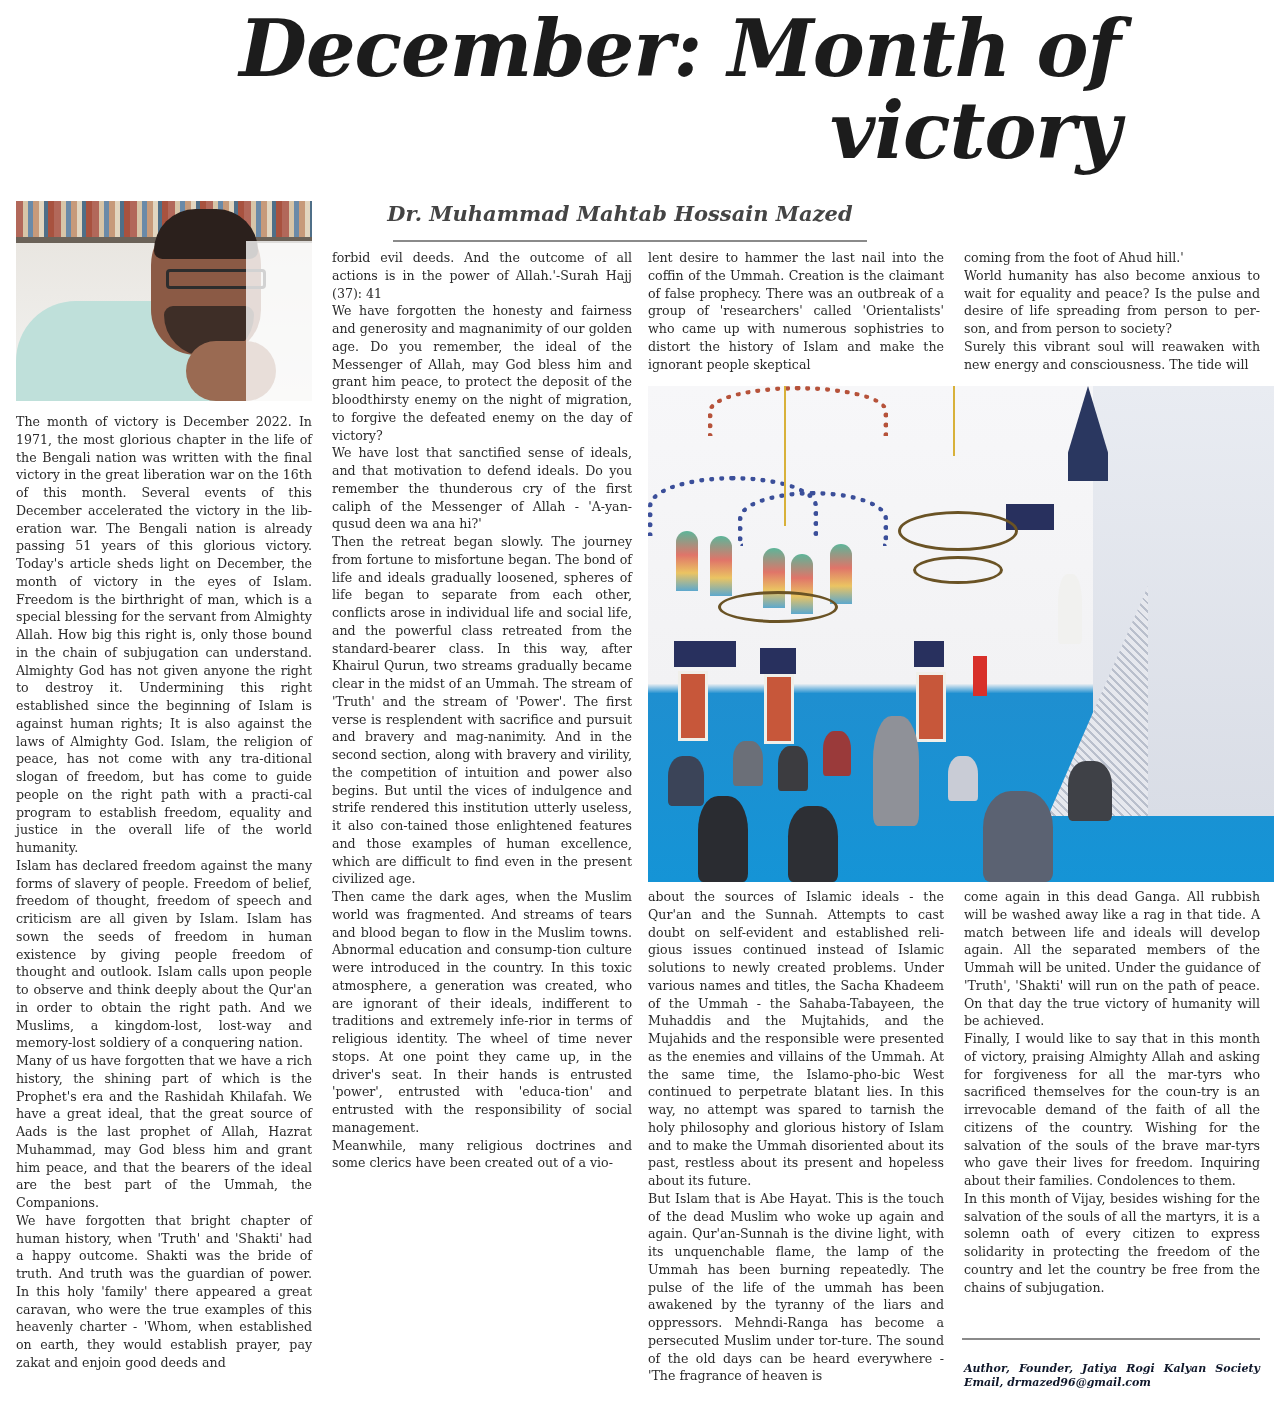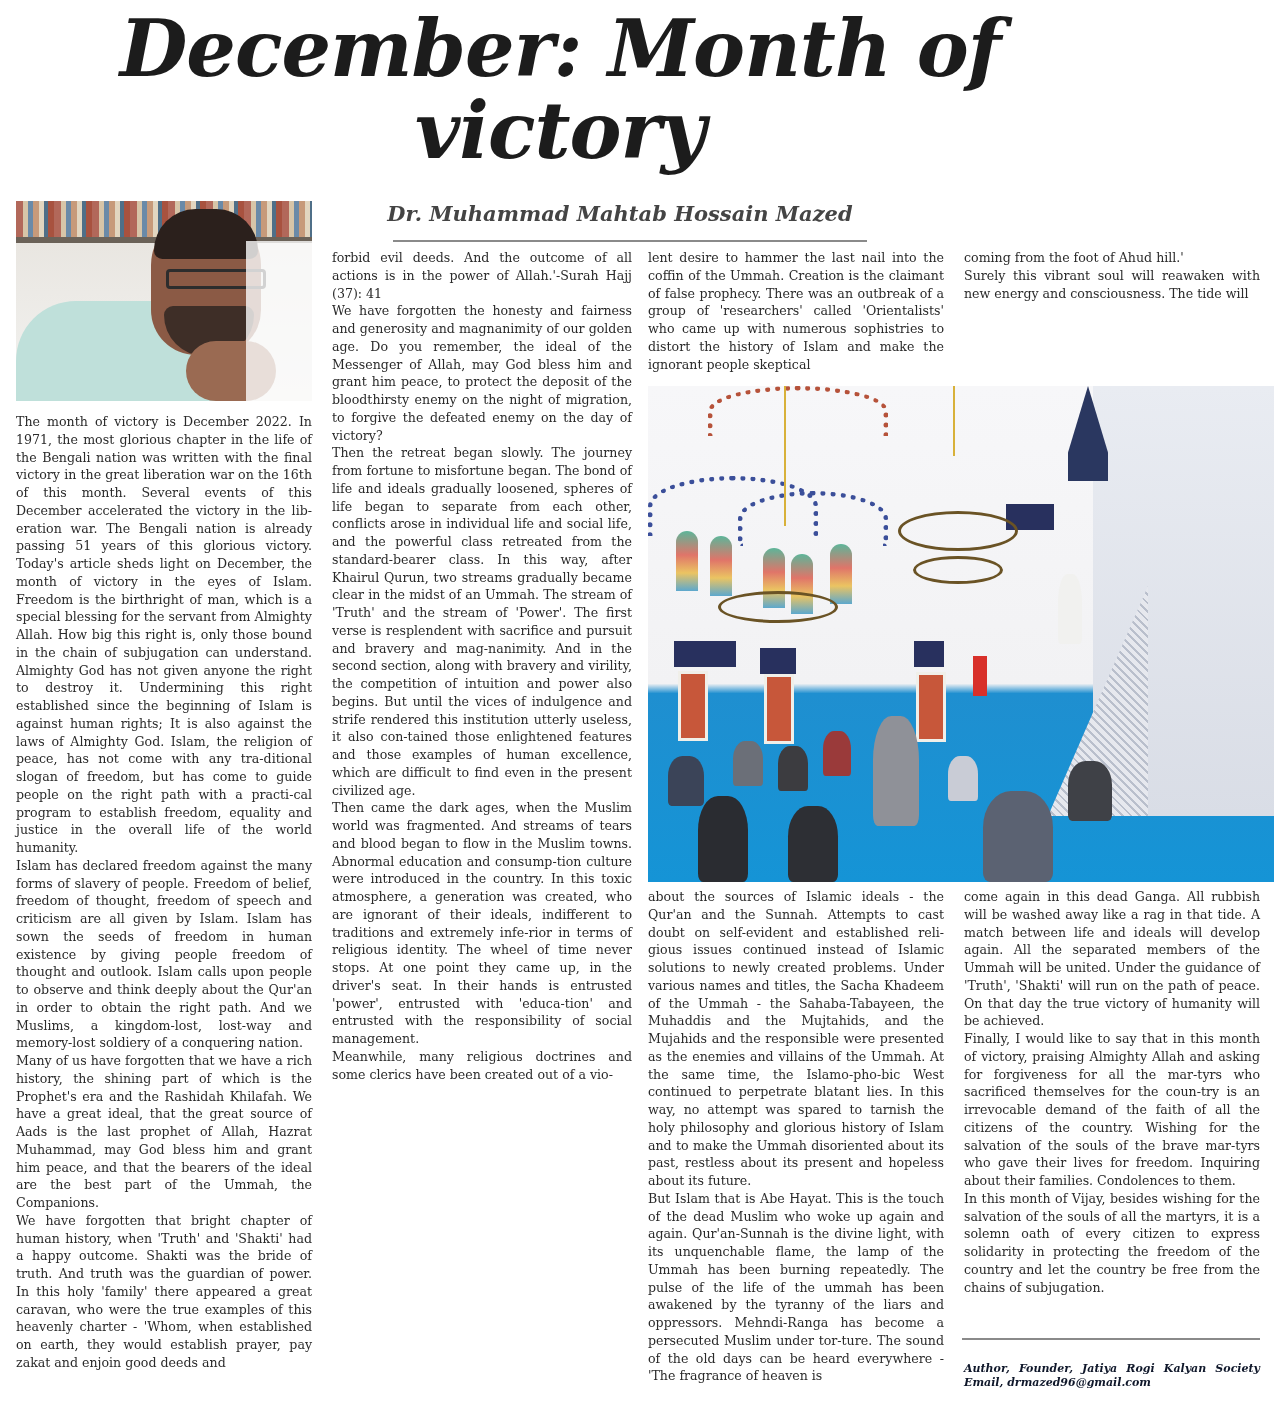--- a/index.html
+++ b/index.html
@@ -1,21 +1,21 @@
 <!DOCTYPE html>
 <html><head>
   <meta charset="utf-8">
   <style>
     * { box-sizing: border-box; margin: 0; padding: 0; }
     html, body { width: 1280px; height: 1410px; background: #ffffff; overflow: hidden; }
     body { position: relative; font-family: "DejaVu Serif", serif; color: #2a2a2a; }
 
     .headline {
       position: absolute; left: 0; top: 8px; width: 1120px;
-      text-align: center;
+      text-align: right;
       font-family: "DejaVu Serif", serif;
       font-weight: bold; font-style: italic;
       font-size: 78px; line-height: 82px;
       color: #1c1c1c; letter-spacing: -1px;
     }
     .byline {
       position: absolute; left: 370px; top: 200px; width: 500px;
       text-align: center;
       font-family: "DejaVu Serif", serif;
       font-weight: bold; font-style: italic;
@@ -107,31 +107,33 @@
 <div class="col col1">
   <p>The month of victory is December 2022. In 1971, the most glorious chapter in the life of the Bengali nation was written with the final victory in the great liberation war on the 16th of this month. Several events of this December accelerated the victory in the lib-eration war. The Bengali nation is already passing 51 years of this glorious victory. Today's article sheds light on December, the month of victory in the eyes of Islam. Freedom is the birthright of man, which is a special blessing for the servant from Almighty Allah. How big this right is, only those bound in the chain of subjugation can understand. Almighty God has not given anyone the right to destroy it. Undermining this right established since the beginning of Islam is against human rights; It is also against the laws of Almighty God. Islam, the religion of peace, has not come with any tra-ditional slogan of freedom, but has come to guide people on the right path with a practi-cal program to establish freedom, equality and justice in the overall life of the world humanity.</p>
   <p>Islam has declared freedom against the many forms of slavery of people. Freedom of belief, freedom of thought, freedom of speech and criticism are all given by Islam. Islam has sown the seeds of freedom in human existence by giving people freedom of thought and outlook. Islam calls upon people to observe and think deeply about the Qur'an in order to obtain the right path. And we Muslims, a kingdom-lost, lost-way and memory-lost soldiery of a conquering nation.</p>
   <p>Many of us have forgotten that we have a rich history, the shining part of which is the Prophet's era and the Rashidah Khilafah. We have a great ideal, that the great source of Aads is the last prophet of Allah, Hazrat Muhammad, may God bless him and grant him peace, and that the bearers of the ideal are the best part of the Ummah, the Companions.</p>
   <p>We have forgotten that bright chapter of human history, when 'Truth' and 'Shakti' had a happy outcome. Shakti was the bride of truth. And truth was the guardian of power. In this holy 'family' there appeared a great caravan, who were the true examples of this heavenly charter - 'Whom, when established on earth, they would establish prayer, pay zakat and enjoin good deeds and</p>
 </div>
 
 <div class="col col2">
   <p>forbid evil deeds. And the outcome of all actions is in the power of Allah.'-Surah Hajj (37): 41</p>
   <p>We have forgotten the honesty and fairness and generosity and magnanimity of our golden age. Do you remember, the ideal of the Messenger of Allah, may God bless him and grant him peace, to protect the deposit of the bloodthirsty enemy on the night of migration, to forgive the defeated enemy on the day of victory?</p>
+  <p>We have lost that sanctified sense of ideals, and that motivation to defend ideals. Do you remember the thunderous cry of the first caliph of the Messenger of Allah - 'A-yan-qusud deen wa ana hi?'</p>
   <p>Then the retreat began slowly. The journey from fortune to misfortune began. The bond of life and ideals gradually loosened, spheres of life began to separate from each other, conflicts arose in individual life and social life, and the powerful class retreated from the standard-bearer class. In this way, after Khairul Qurun, two streams gradually became clear in the midst of an Ummah. The stream of 'Truth' and the stream of 'Power'. The first verse is resplendent with sacrifice and pursuit and bravery and mag-nanimity. And in the second section, along with bravery and virility, the competition of intuition and power also begins. But until the vices of indulgence and strife rendered this institution utterly useless, it also con-tained those enlightened features and those examples of human excellence, which are difficult to find even in the present civilized age.</p>
   <p>Then came the dark ages, when the Muslim world was fragmented. And streams of tears and blood began to flow in the Muslim towns. Abnormal education and consump-tion culture were introduced in the country. In this toxic atmosphere, a generation was created, who are ignorant of their ideals, indifferent to traditions and extremely infe-rior in terms of religious identity. The wheel of time never stops. At one point they came up, in the driver's seat. In their hands is entrusted 'power', entrusted with 'educa-tion' and entrusted with the responsibility of social management.</p>
   <p>Meanwhile, many religious doctrines and some clerics have been created out of a vio-</p>
 </div>
 
 <div class="col col3a">
   <p>lent desire to hammer the last nail into the coffin of the Ummah. Creation is the claimant of false prophecy. There was an outbreak of a group of 'researchers' called 'Orientalists' who came up with numerous sophistries to distort the history of Islam and make the ignorant people skeptical</p>
 </div>
 
 <div class="col col4a">
   <p>coming from the foot of Ahud hill.'</p>
+  <p>World humanity has also become anxious to wait for equality and peace? Is the pulse and desire of life spreading from person to per-son, and from person to society?</p>
   <p>Surely this vibrant soul will reawaken with new energy and consciousness. The tide will</p>
 </div>
 
 <div class="mosque-photo">
   <div class="dome-arc" style="left:0;top:90px;width:170px;height:60px;"></div>
   <div class="dome-arc" style="left:90px;top:105px;width:150px;height:55px;"></div>
   <div class="dome-arc" style="left:60px;top:0;width:180px;height:50px;border-color:#b6523a;"></div>
   <div class="window" style="left:28px;top:145px;"></div>
   <div class="window" style="left:62px;top:150px;"></div>
   <div class="window" style="left:115px;top:162px;"></div>

